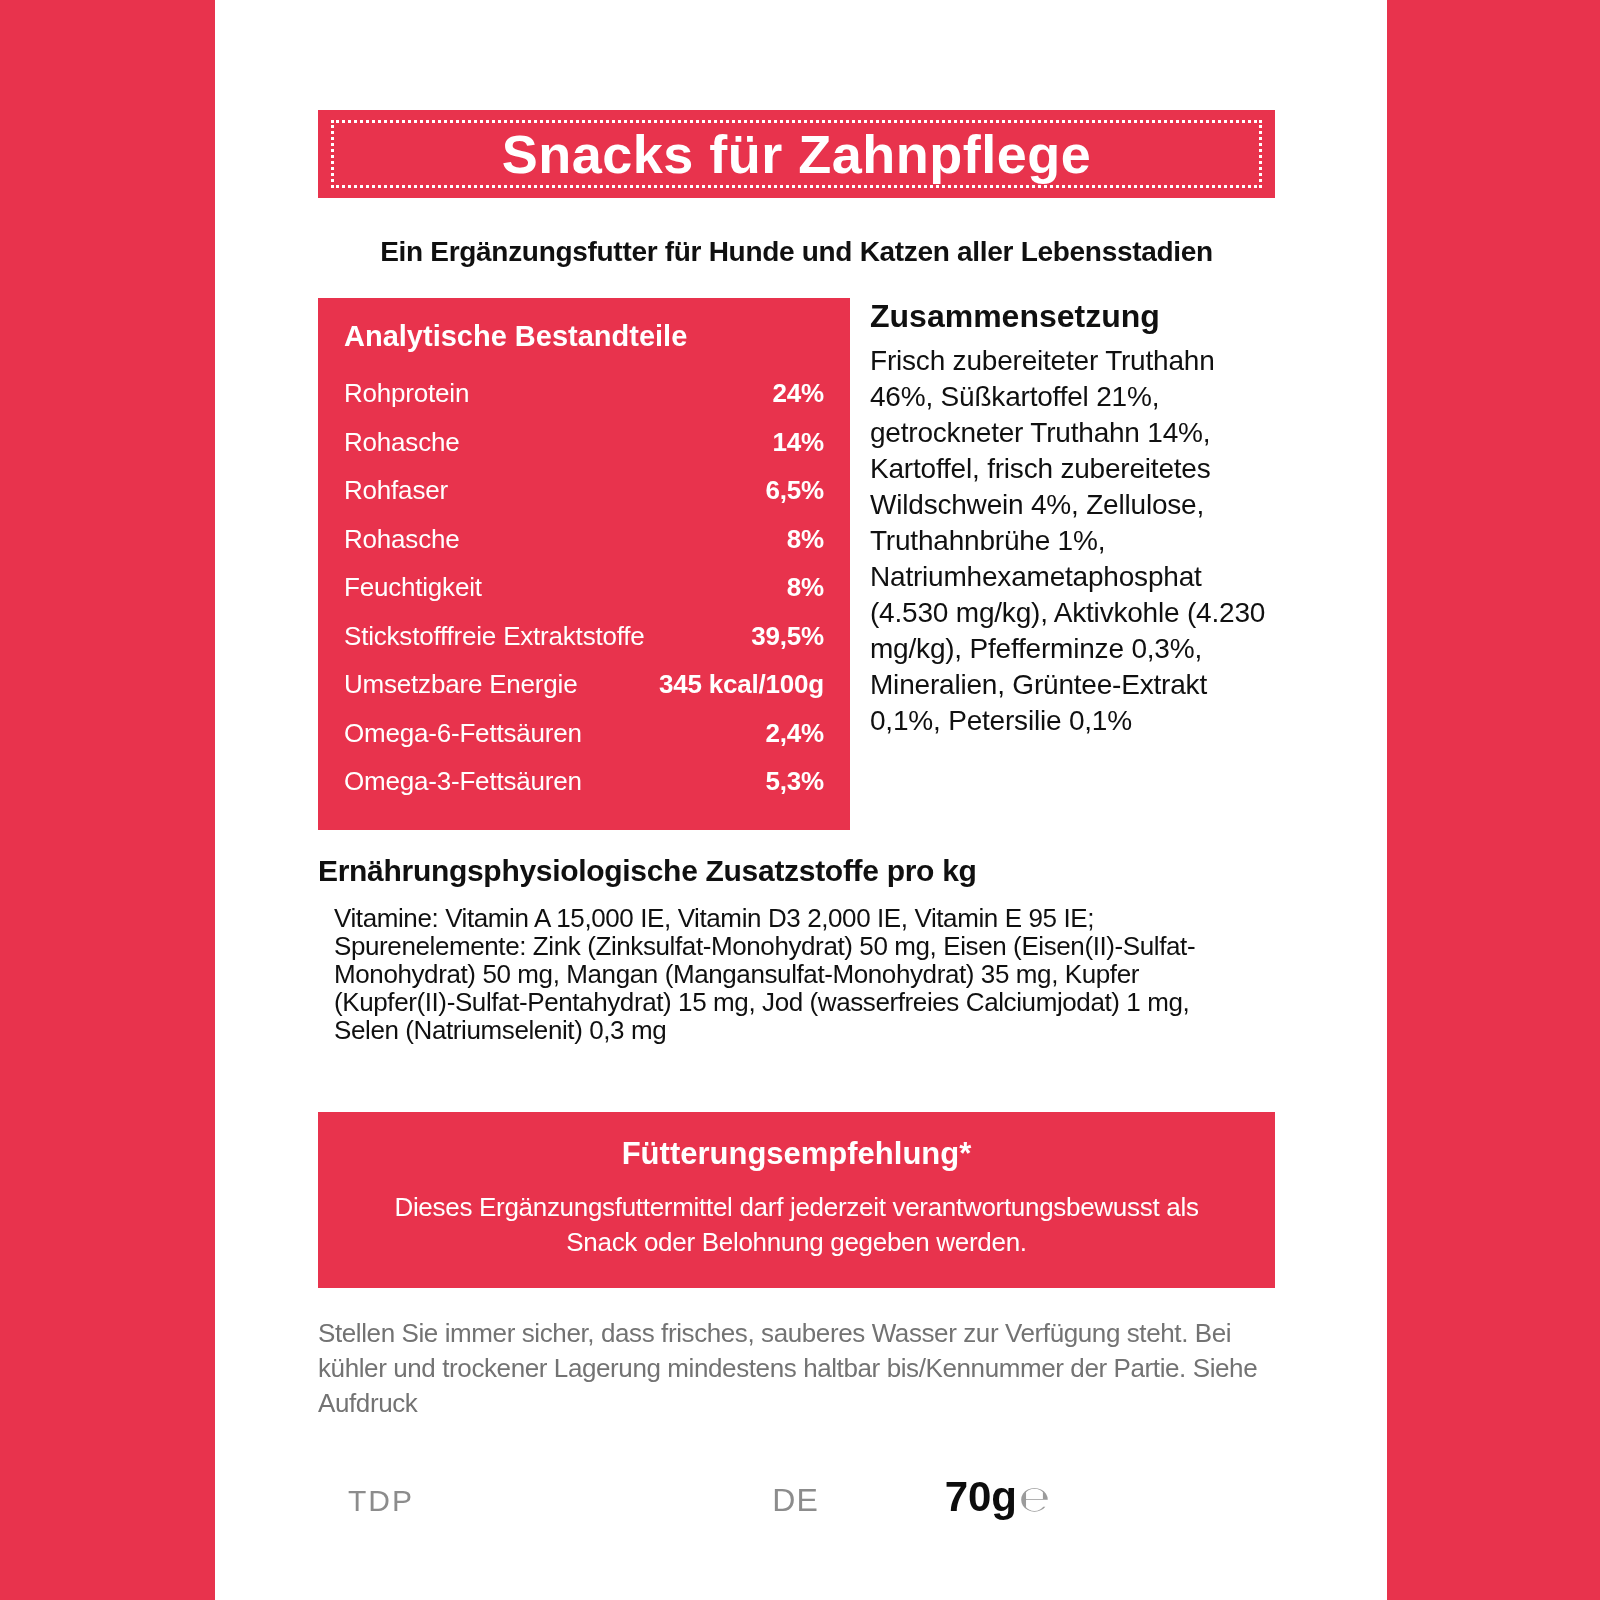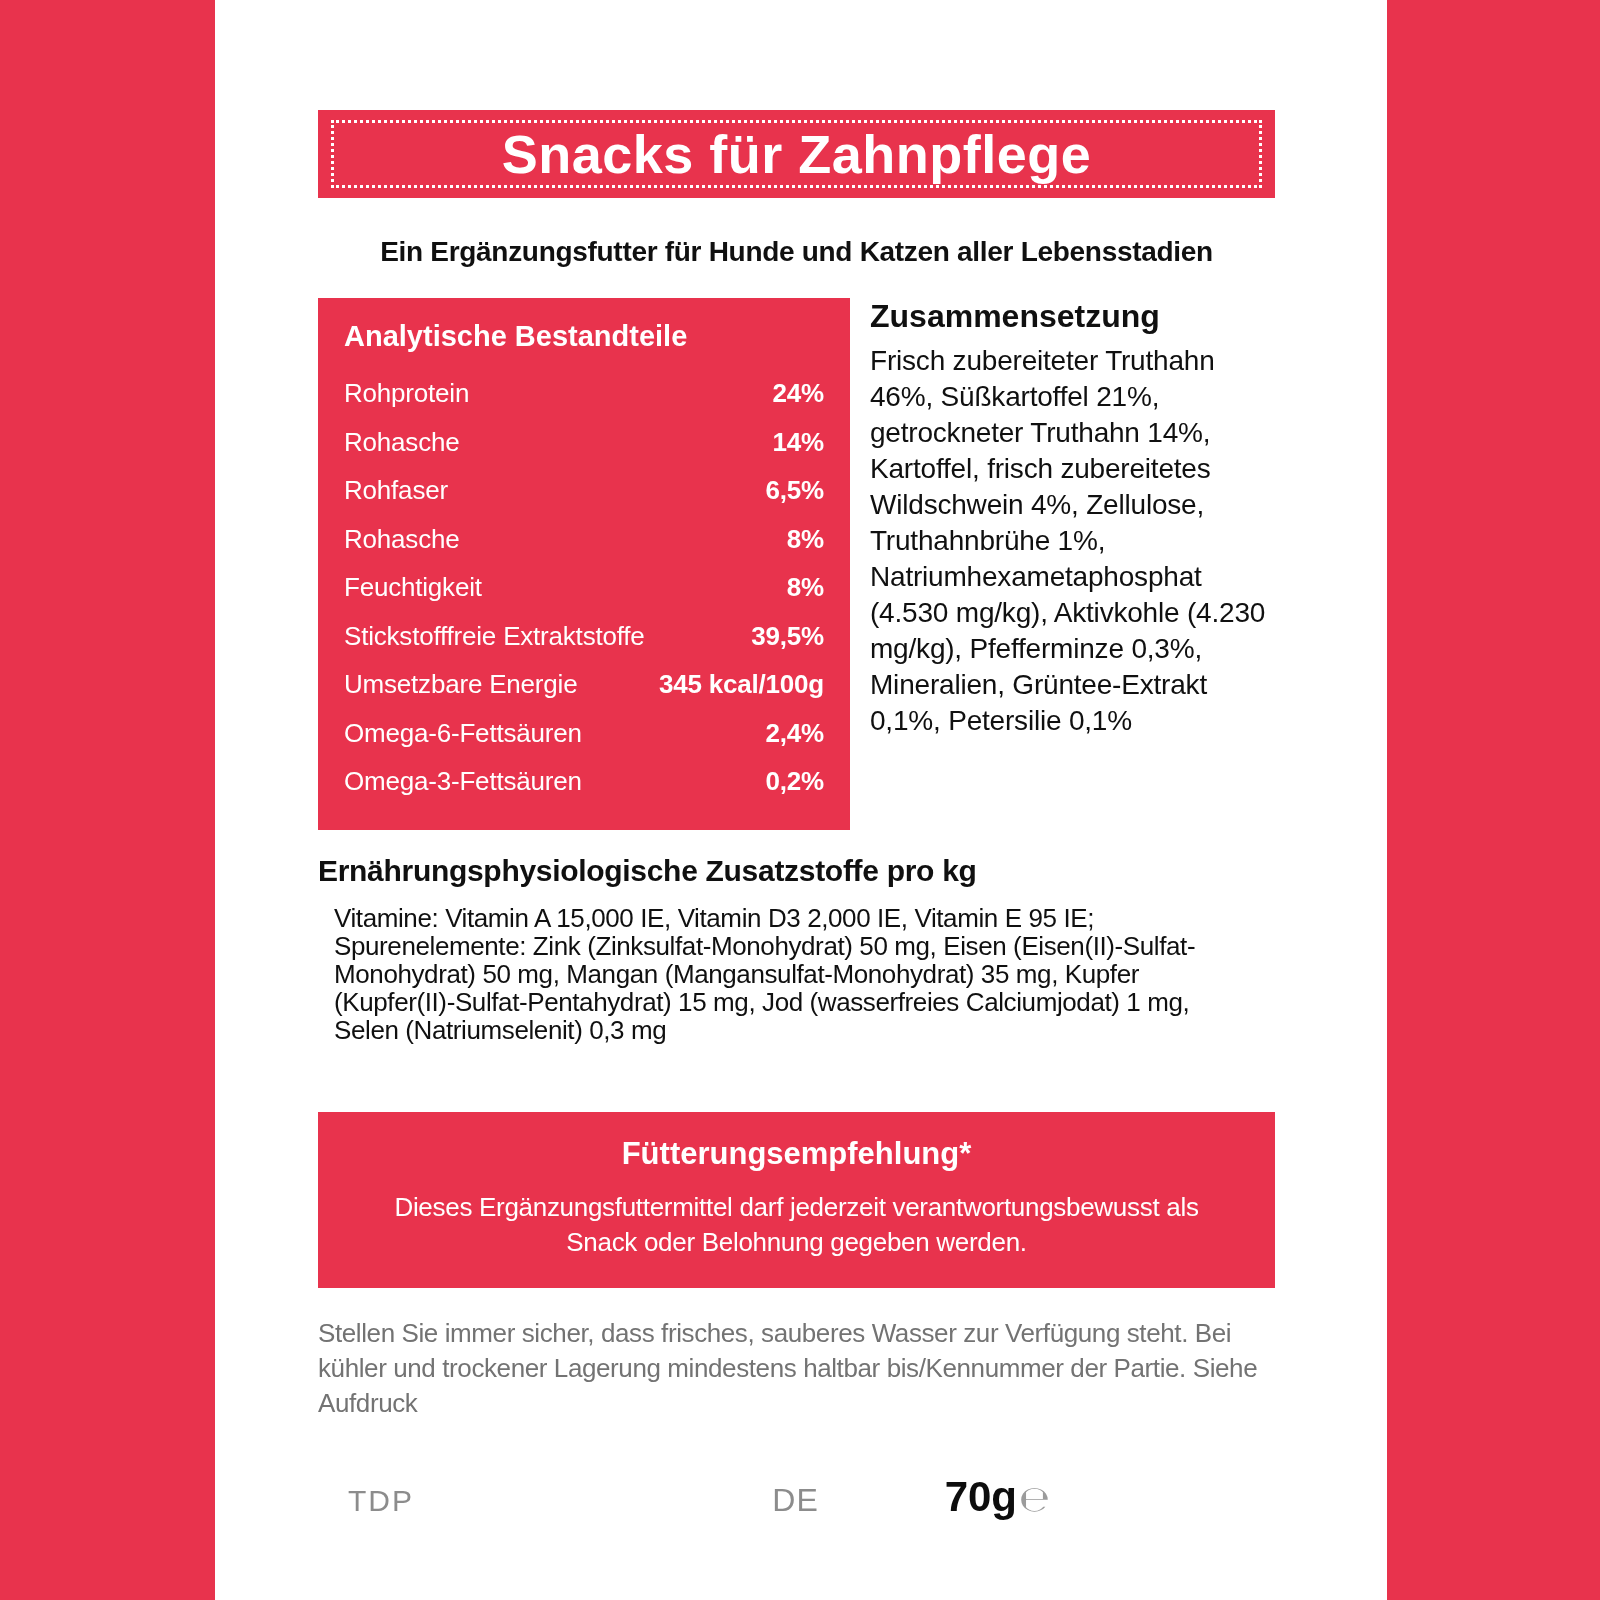--- a/index.html
+++ b/index.html
@@ -227,21 +227,21 @@
         <div class="arow">
           <span class="alabel">Umsetzbare Energie</span>
           <span class="avalue">345 kcal/100g</span>
         </div>
         <div class="arow">
           <span class="alabel">Omega-6-Fettsäuren</span>
           <span class="avalue">2,4%</span>
         </div>
         <div class="arow">
           <span class="alabel">Omega-3-Fettsäuren</span>
-          <span class="avalue">0,2%</span>
+          <span class="avalue">5,3%</span>
         </div>
       </div>
 
       <div class="composition">
         <h2>Zusammensetzung</h2>
         <p>Frisch zubereiteter Truthahn 46%, Süßkartoffel 21%, getrockneter Truthahn 14%, Kartoffel, frisch zubereitetes Wildschwein 4%, Zellulose, Truthahnbrühe 1%, Natriumhexametaphosphat (4.530 mg/kg), Aktivkohle (4.230 mg/kg), Pfefferminze 0,3%, Mineralien, Grüntee-Extrakt 0,1%, Petersilie 0,1%</p>
       </div>
 
     </div>
 

